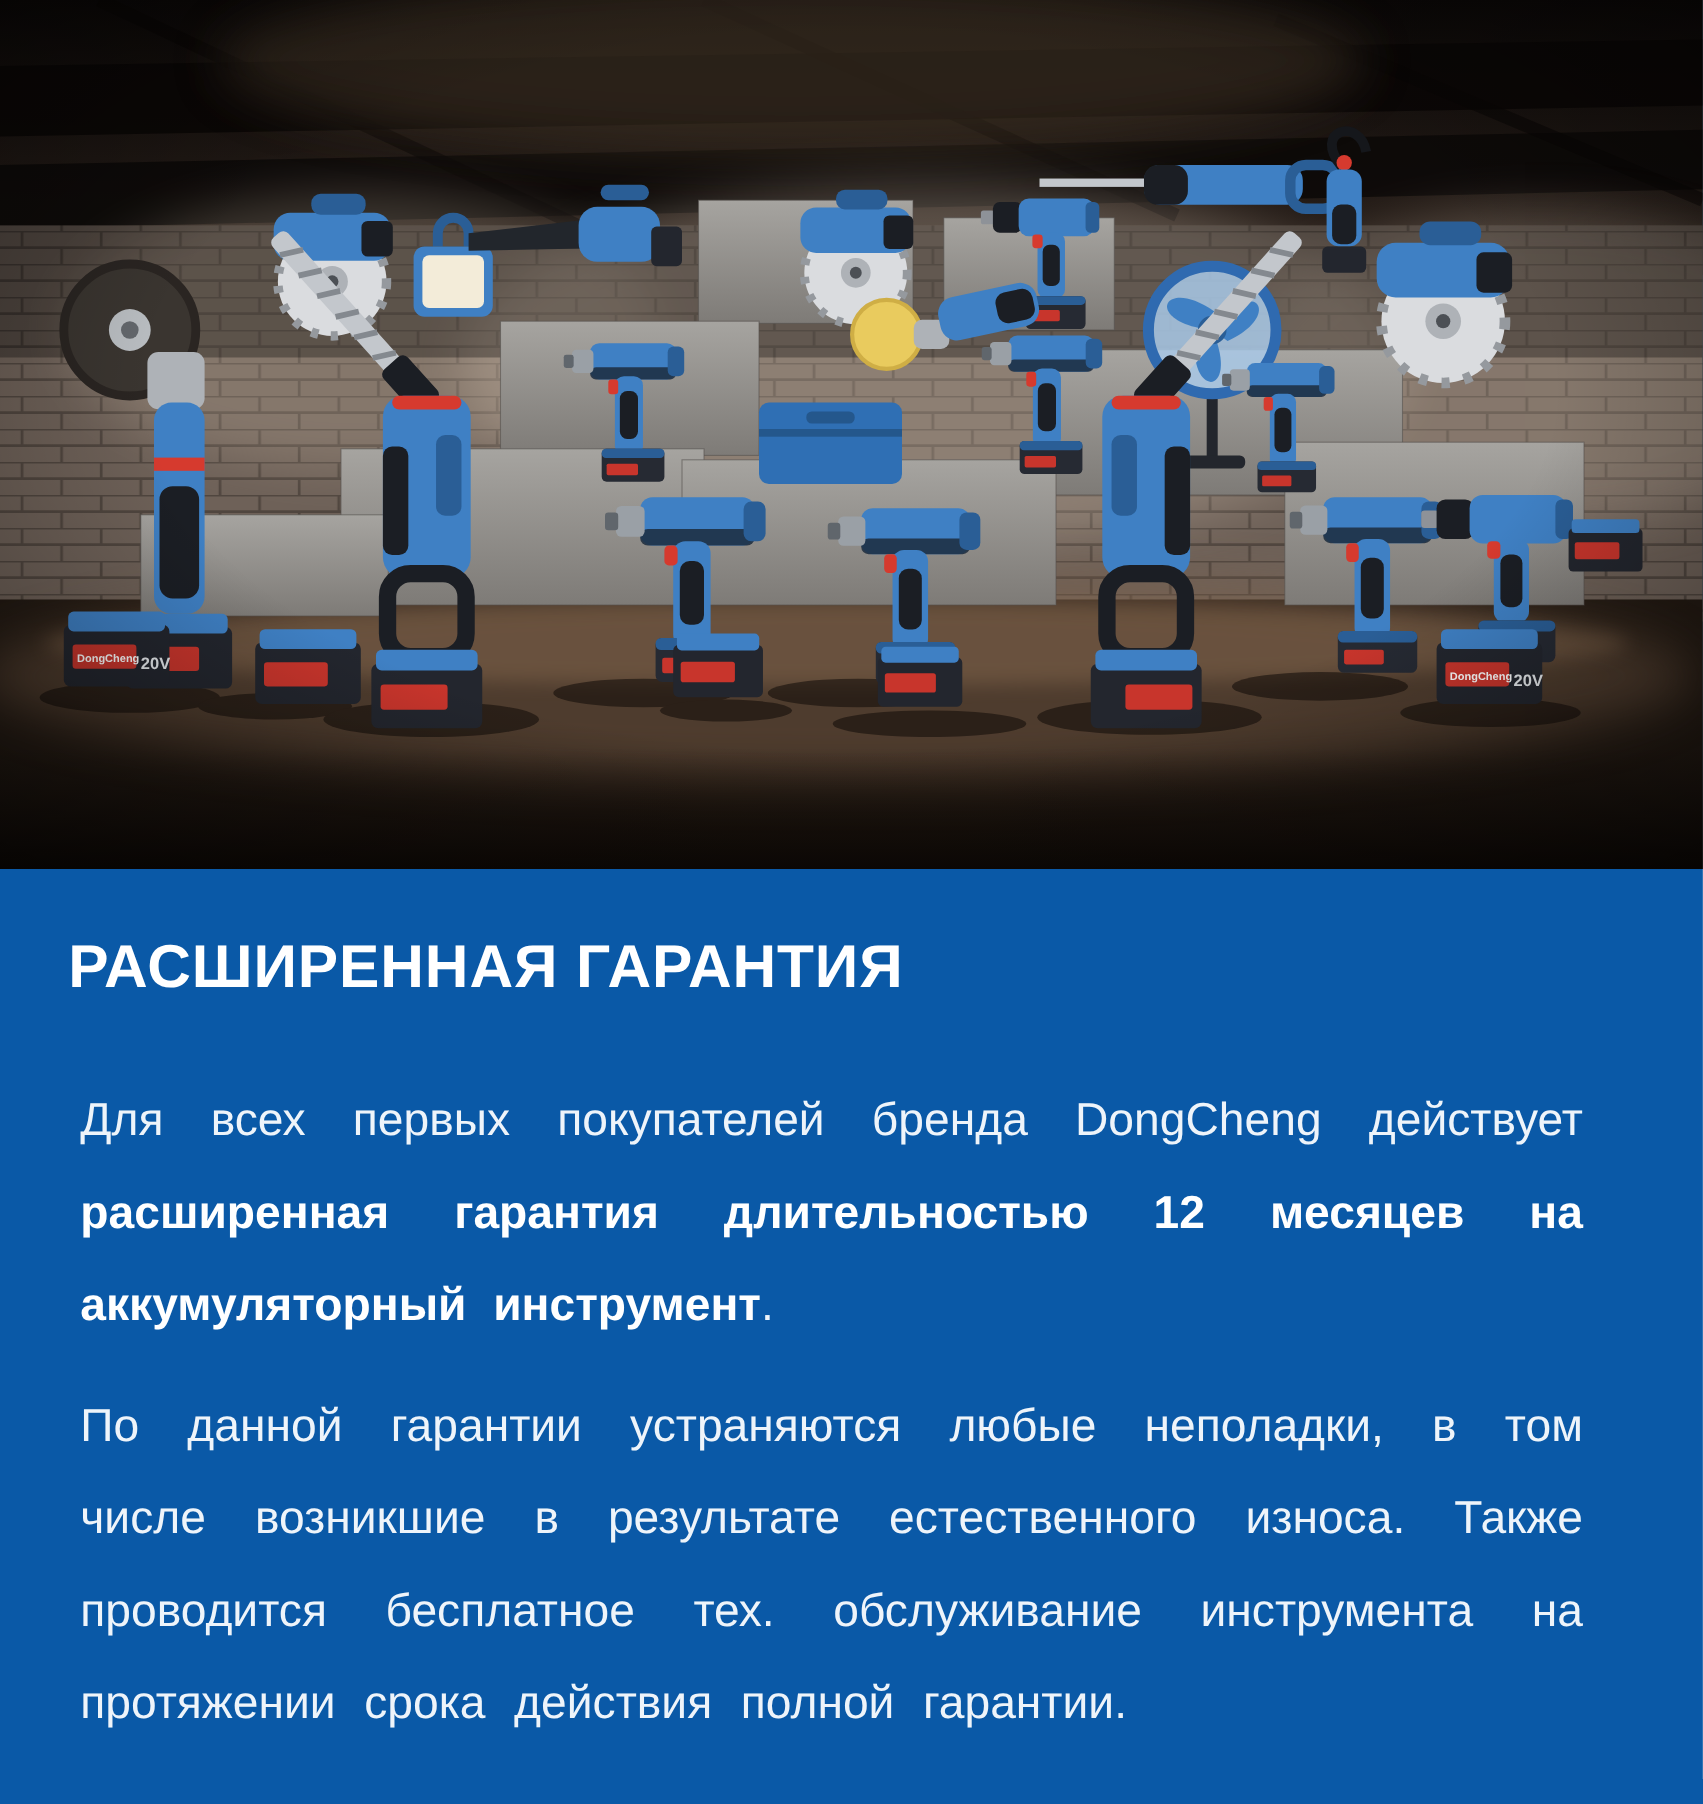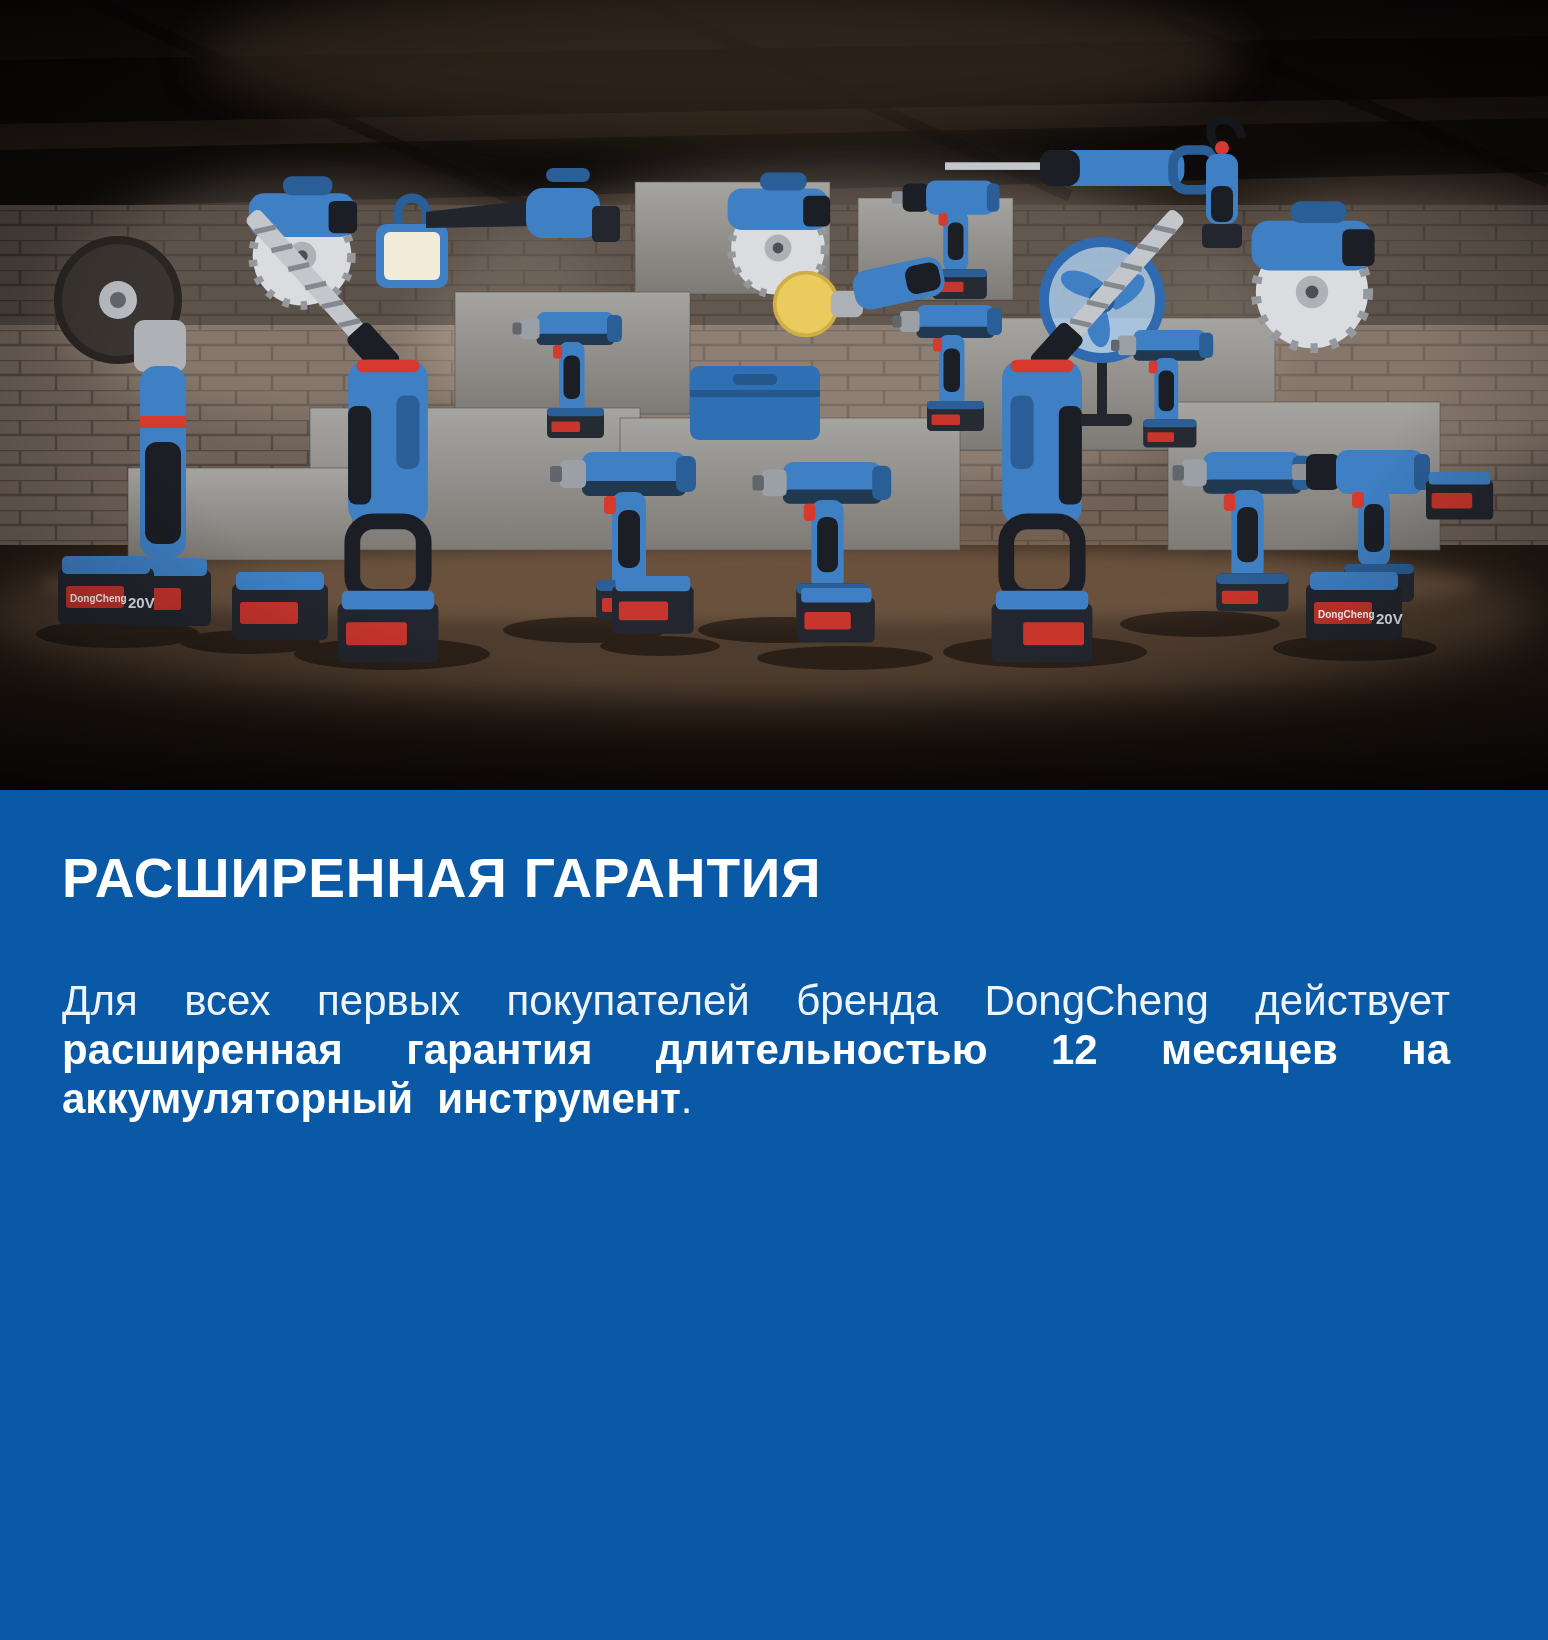--- a/index.html
+++ b/index.html
@@ -14,22 +14,22 @@
     box-sizing:border-box;width:1548px;height:850px;
     background:#0a59a7;color:#ffffff;
     padding:50px 98px 0 62px;
   }
   .panel h1{
     margin:0 0 60px 0;
     font-size:55px;line-height:76px;font-weight:800;letter-spacing:0.8px;
     color:#ffffff;text-transform:uppercase;
   }
   .panel p{
-    margin:0;
-    font-size:42px;line-height:49px;font-weight:300;
+    margin:11px;
+    font-size:42px;line-height:84px;font-weight:300;
     color:#eef4fa;text-align:justify;text-justify:inter-word;
     word-spacing:0.34em;
   }
   .panel p + p{margin-top:26px;}
   .panel p b{font-weight:700;color:#ffffff;word-spacing:0.30em;}
 </style>
 </head>
 <body>
 
 <div class="page">
@@ -326,15 +326,16 @@
     <rect x="0" y="0" width="1548" height="790" fill="url(#vign)"></rect>
   </svg>
 
   <section class="panel">
     <h1>
       <span>РАСШИРЕННАЯ ГАРАНТИЯ</span><br>
     </h1>
     <p>
       <span>Для всех первых покупателей бренда DongCheng действует </span><b>расширенная гарантия длительностью 12 месяцев на аккумуляторный инструмент</b><span>.</span>
     </p>
+    <p>По данной гарантии устраняются любые неполадки, в том числе возникшие в результате естественного износа. Также проводится бесплатное тех. обслуживание инструмента на протяжении срока действия полной гарантии.</p>
   </section>
 
 </div>
 
 </body></html>

